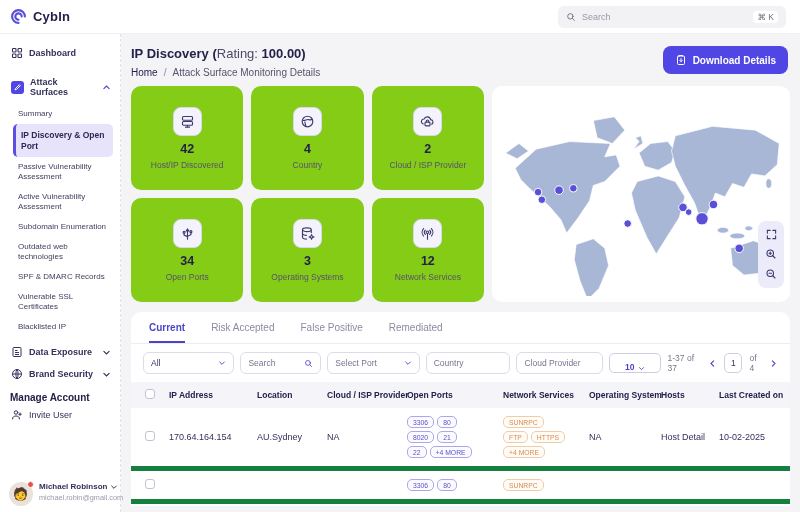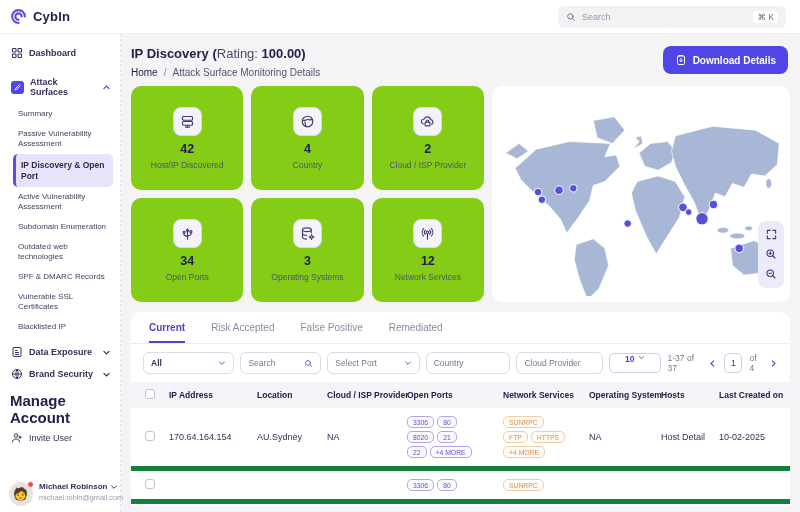--- a/index.html
+++ b/index.html
@@ -26,21 +26,21 @@
   .side-item { display:flex; align-items:center; gap:6px; font-size:9px; color:#33315a;
     padding:5px 2px; cursor:pointer; }
   .side-item .lbl { flex:1; font-weight:bold; }
   .icon-sq { width:12px; height:12px; flex:none; }
   .as-icon { width:13px; height:13px; border-radius:3px; background:#4f46e5; display:flex;
     align-items:center; justify-content:center; flex:none; }
   .sub-list { margin:2px 0 4px 4px; display:flex; flex-direction:column; }
   .sub-item { font-size:8px; color:#43415f; padding:5px 5px; line-height:1.25; cursor:pointer; }
   .sub-item.active { background:#e6e3fb; border-left:3px solid #5b4ee0; border-radius:5px;
     color:#2c2a52; font-weight:bold; font-size:8.5px; padding:6px 5px; }
-  .section-h { font-size:15px; font-weight:bold; color:#23214a; margin:7px 0 4px 1px; }
+  .section-h { font-size:10px; font-weight:bold; color:#23214a; margin:7px 0 4px 1px; }
   .user-box { margin-top:auto; display:flex; align-items:flex-start; gap:6px; padding-top:6px; }
   .avatar { width:24px; height:24px; border-radius:50%; background:#e9e2d8; position:relative; flex:none;
     display:flex; align-items:center; justify-content:center; font-size:12px; }
   .avatar .dot { position:absolute; top:-1px; right:-1px; width:7px; height:7px; border-radius:50%;
     background:#e8504f; border:1px solid #fff; }
   .user-name { font-size:8px; font-weight:bold; color:#33315a; display:flex; align-items:center; gap:3px; }
   .user-email { font-size:7.3px; color:#9a99ab; margin-top:2px; }
 
   
   .page-head { display:flex; justify-content:space-between; align-items:flex-start; padding:2px 2px 8px 0; }
@@ -73,21 +73,21 @@
   .table-card { margin-top:10px; background:#fff; border-radius:10px 10px 0 0; height:194px; overflow:hidden; }
   .tabs { display:flex; gap:26px; padding:10px 18px 0 18px; border-bottom:1px solid #ececf2; }
   .tab { font-size:10px; color:#8c8aa0; padding-bottom:8px; cursor:pointer; }
   .tab.active { color:#4b44c9; font-weight:bold; border-bottom:2px solid #4b44c9; }
   .filters { display:flex; align-items:center; gap:6px; padding:8px 12px; }
   .f-ctl { height:22px; border:1px solid #dcdbe6; border-radius:6px; background:#fff; font-size:8.5px;
     color:#77758c; display:flex; align-items:center; padding:0 7px; gap:4px; }
   .f-ctl .grow { flex:1; }
   .pager { margin-left:auto; display:flex; align-items:center; gap:7px; font-size:8.5px; color:#77758c; }
   .page-size { height:20px; border:1px solid #cfcde4; border-radius:5px; color:#4b44c9; font-weight:bold;
-    display:flex; align-items:flex-start; padding:0 15px; gap:3px; }
+    display:flex; align-items:flex-end; padding:0 15px; gap:3px; }
   .page-box { width:20px; height:20px; border:1px solid #cfcde4; border-radius:5px; display:flex;
     align-items:center; justify-content:center; color:#33315a; }
   .chev { cursor:pointer; display:flex; }
 
   table.data { width:100%; border-collapse:collapse; table-layout:fixed; }
   .data th { background:#f5f5f9; font-size:8.5px; color:#23214a; text-align:left; padding:7px 4px;
     white-space:nowrap; font-weight:bold;margin-left:20px; }
   .data td { font-size:9px; color:#33315a; padding:8px 4px; border-bottom:5px solid #15803d;
     vertical-align:middle; }
   .cb { width:10px; height:10px; border:1px solid #c3c2d2; border-radius:3px; background:#fff; cursor:pointer; }
@@ -149,22 +149,22 @@
       <span class="lbl">Attack Surfaces</span>
       <span>
         <svg width="9" height="9" viewBox="0 0 24 24" fill="none" stroke="#4b44c9" stroke-width="3" stroke-linecap="round">
             <path d="M5 15l7-7 7 7"></path>
           </svg>
       </span>
     </div>
 
     <div class="sub-list">
       <div class="sub-item">Summary</div>
+      <div class="sub-item active">IP Discovery &amp; Open Port</div>
       <div class="sub-item">Passive Vulnerability Assessment</div>
-      <div class="sub-item active">IP Discovery &amp; Open Port</div>
       <div class="sub-item">Active Vulnerability Assessment</div>
       <div class="sub-item">Subdomain Enumeration</div>
       <div class="sub-item">Outdated web technologies</div>
       <div class="sub-item">SPF &amp; DMARC Records</div>
       <div class="sub-item">Vulnerable SSL Certificates</div>
       <div class="sub-item">Blacklisted IP</div>
     </div>
 
     <div class="side-item">
       <span class="icon-sq">
@@ -374,21 +374,21 @@
 
     <div class="table-card">
       <div class="tabs">
         <div class="tab active">Current</div>
         <div class="tab">Risk Accepted</div>
         <div class="tab">False Positive</div>
         <div class="tab">Remediated</div>
       </div>
 
       <div class="filters">
-        <div class="f-ctl" style="width:95px;font-weight:bold;">
+        <div class="f-ctl" style="width:95px;">
           <span class="grow" style="color:#33315a;">All</span>
           <svg width="8" height="8" viewBox="0 0 24 24" fill="none" stroke="#5a52cc" stroke-width="3" stroke-linecap="round">
               <path d="M5 9l7 7 7-7"></path>
             </svg>
         </div>
         <div class="f-ctl" style="width:84px;">
           <span class="grow">Search</span>
           <svg width="9" height="9" viewBox="0 0 24 24" fill="none" stroke="#5a52cc" stroke-width="2.4" stroke-linecap="round">
               <circle cx="10.5" cy="10.5" r="6.5"></circle>
               <path d="M20 20l-4.5-4.5"></path>

